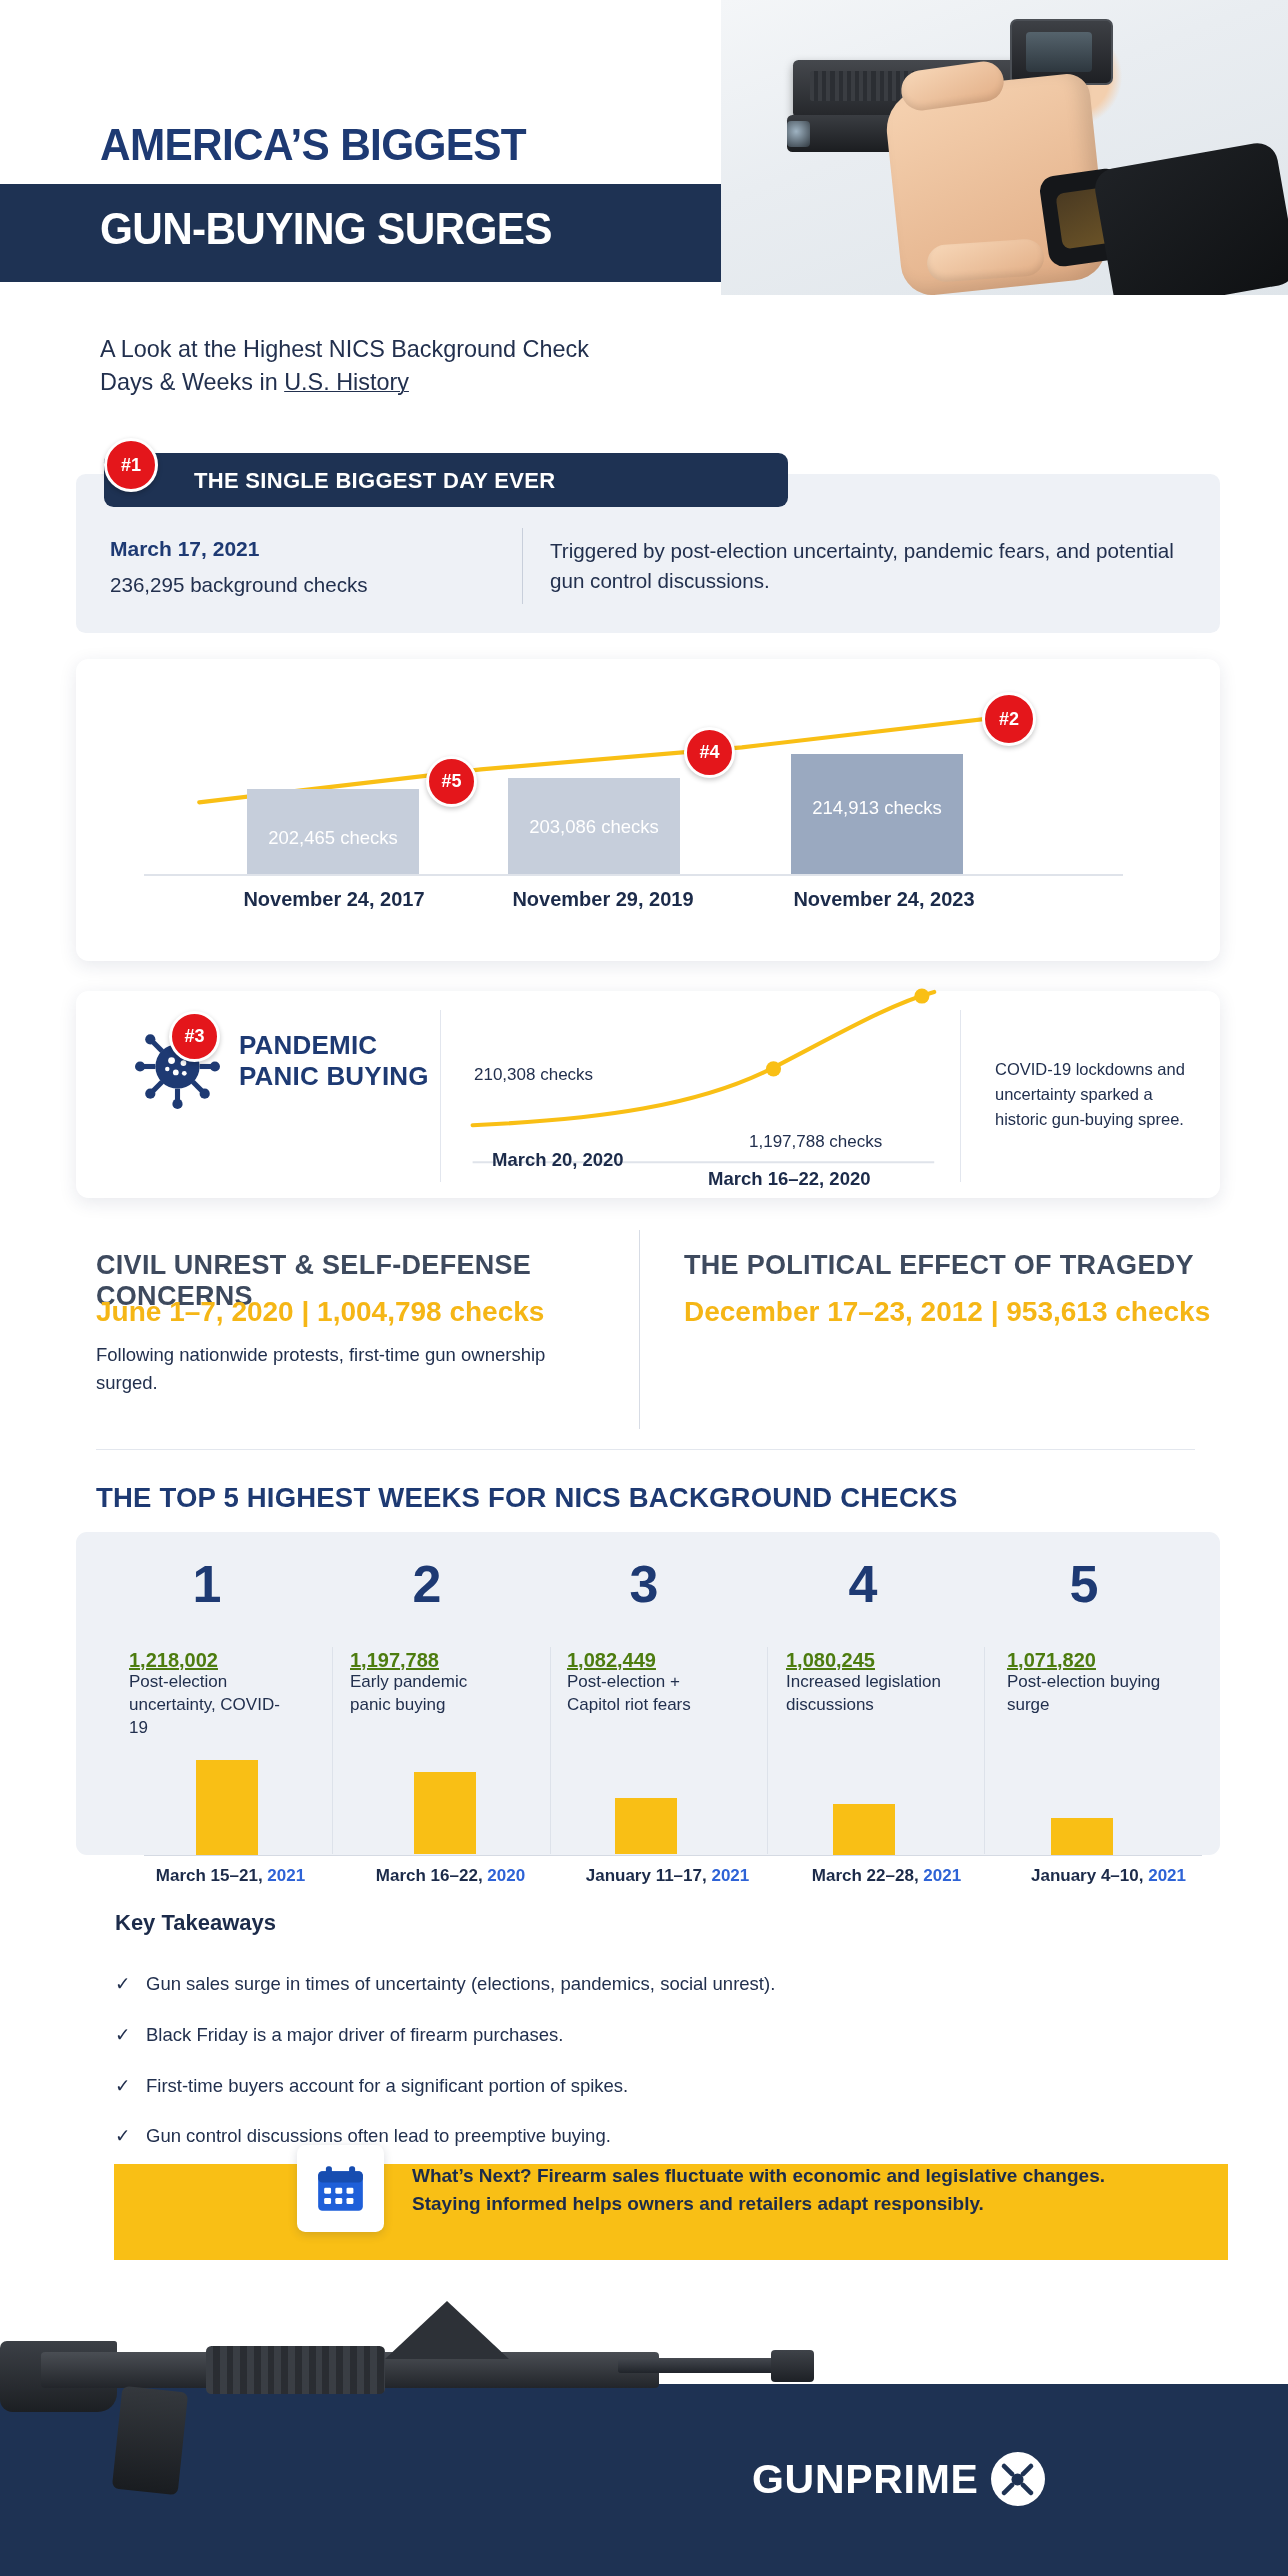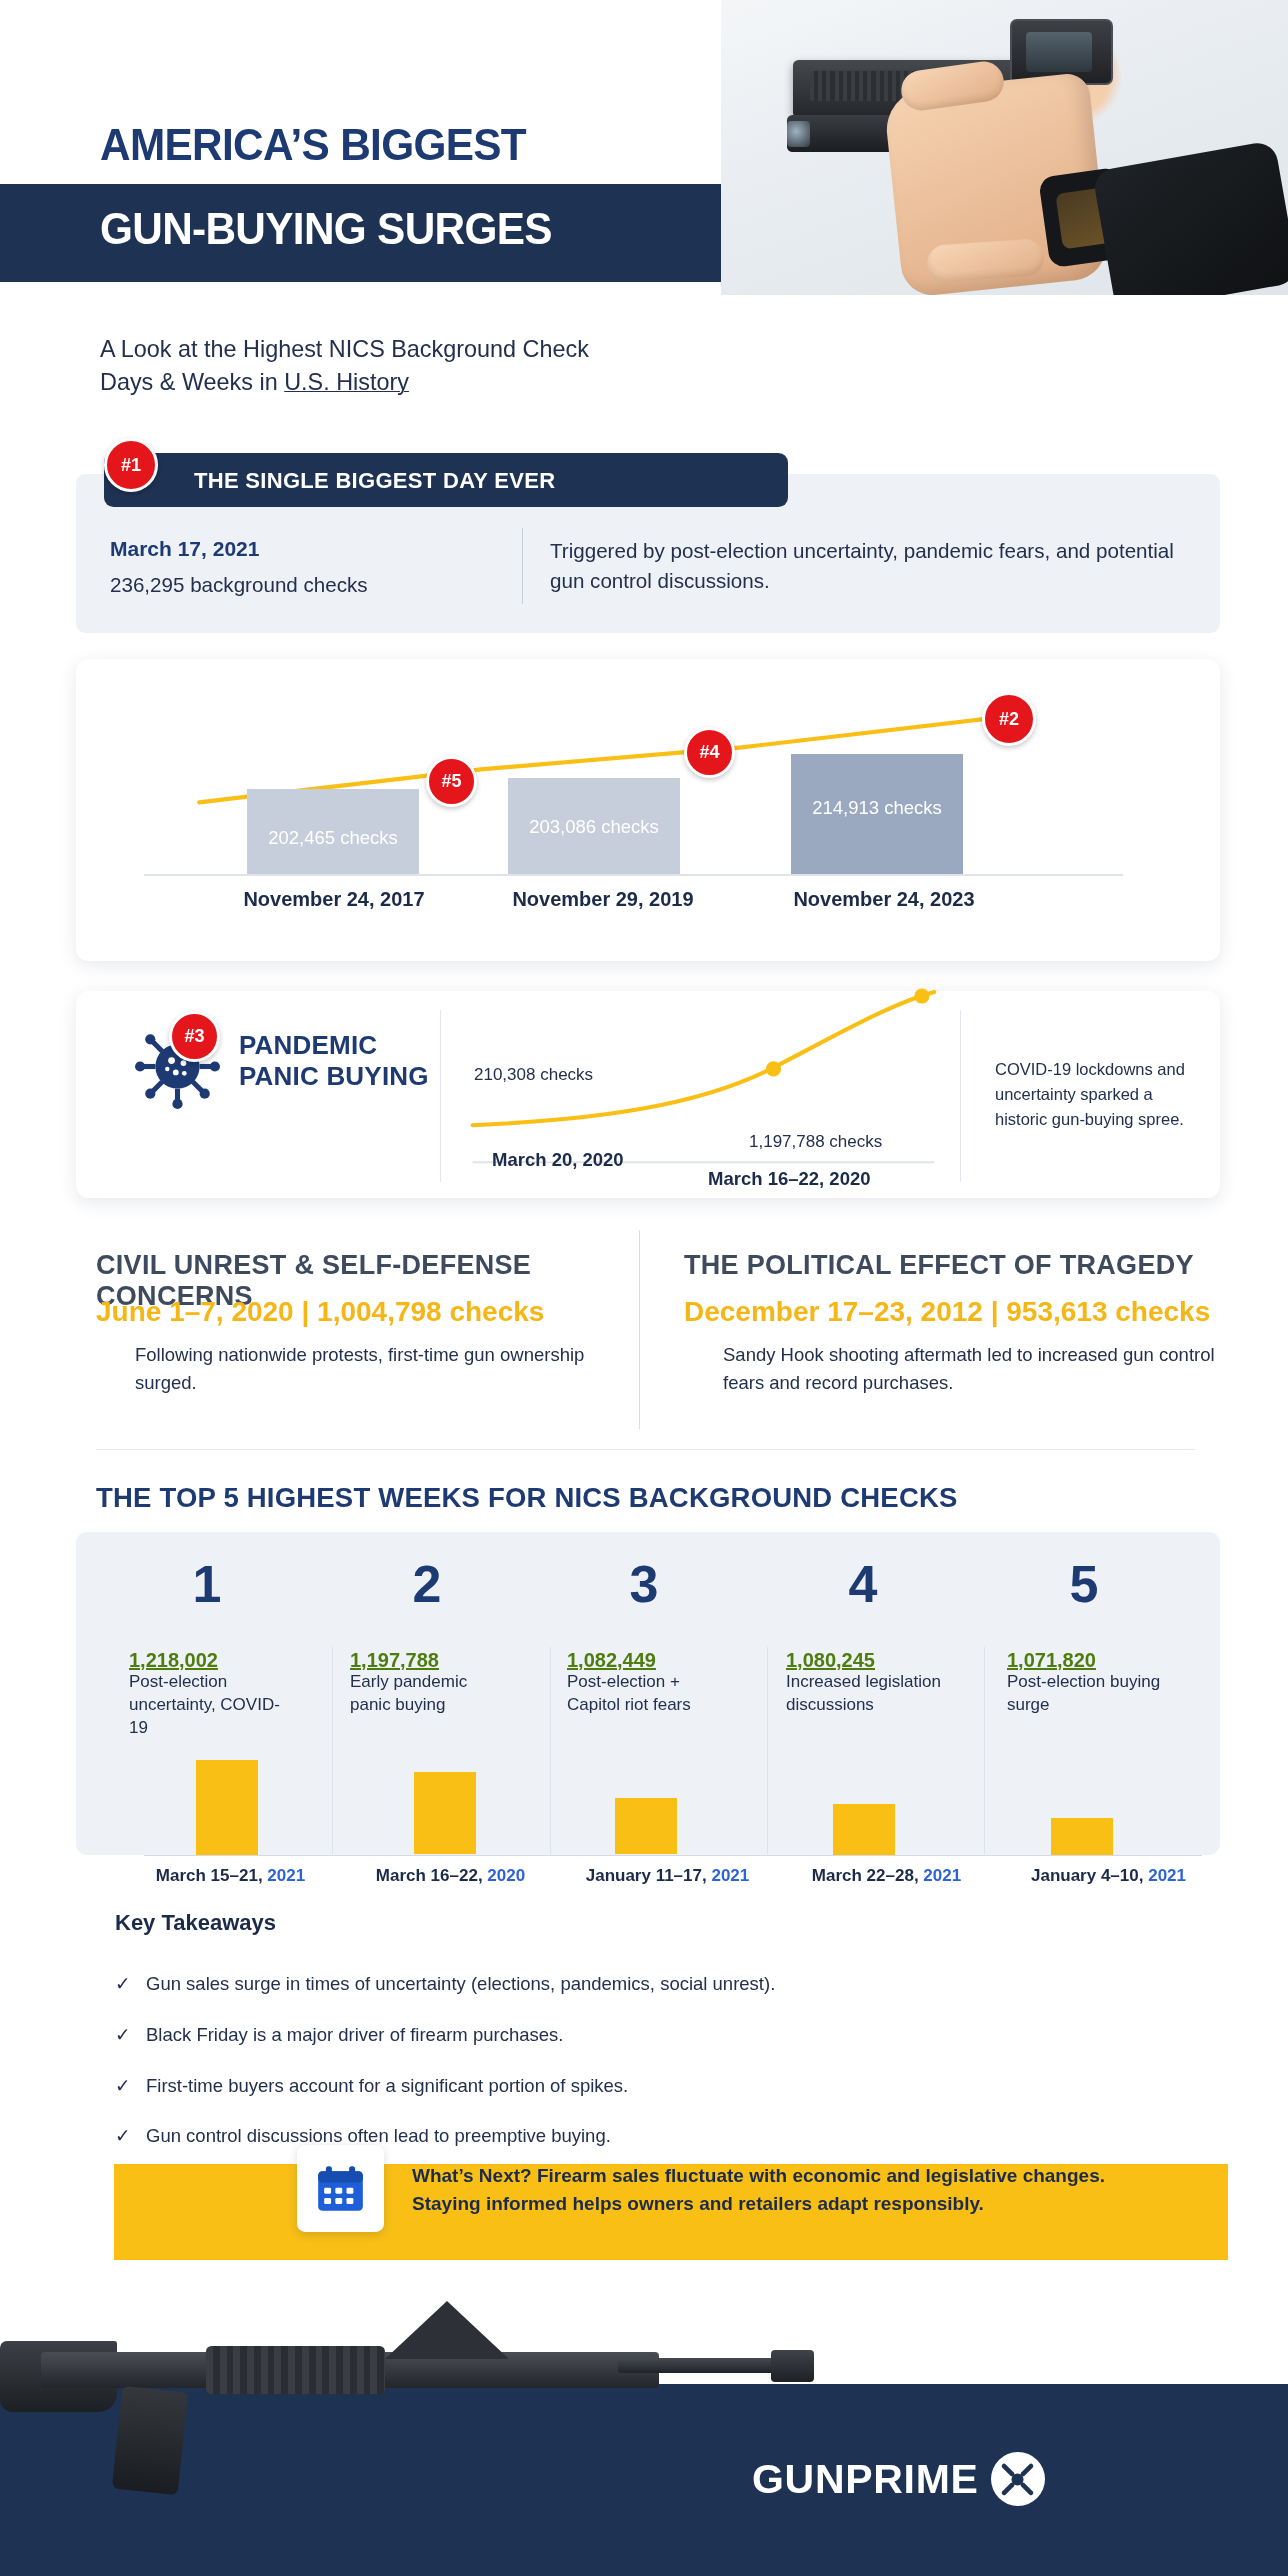--- a/index.html
+++ b/index.html
@@ -254,21 +254,21 @@
   
   .sec4-div { position: absolute; left: 639px; top: 1230px; width: 1.4px; height: 199px; background: #d7dce5; }
   .sec4-rule { position: absolute; left: 96px; top: 1449px; width: 1099px; height: 1.4px; background: #e3e7ee; }
   .col-h {
     position: absolute; font-size: 27px; font-weight: 700; color: #3e4a5e; letter-spacing: 0.3px;
   }
   .col-y {
     position: absolute; font-size: 28px; font-weight: 800; color: #f5b616;
   }
   .col-p {
-    position: absolute; font-size: 18.5px; line-height: 1.5; color: #22304e; margin-left: 39px;
+    position: absolute; font-size: 18.5px; line-height: 1.5; color: #22304e;
   }
 
   
   .sec5-title {
     position: absolute; left: 96px; top: 1482px;
     font-size: 27.5px; font-weight: 800; color: #1e3a73; letter-spacing: 0.2px;
   }
   .sec5-card {
     position: absolute; left: 76px; top: 1532px;
     width: 1144px; height: 323px;
@@ -518,21 +518,20 @@
   <div class="sec3-desc">COVID-19 lockdowns and uncertainty sparked a historic gun-buying spree.</div>
 
   <div class="col-h" style="left:96px; top:1250px; width:522px;">CIVIL UNREST &amp; SELF-DEFENSE CONCERNS</div>
   <div class="col-y" style="left:96px; top:1296px; width:536px;">June 1–7, 2020 | 1,004,798 checks</div>
   <div class="col-p" style="left:96px; top:1341px; width:467px;">Following nationwide protests, first-time gun ownership surged.</div>
 
   <div class="sec4-div"></div>
 
   <div class="col-h" style="left:684px; top:1250px; width:536px;">THE POLITICAL EFFECT OF TRAGEDY</div>
   <div class="col-y" style="left:684px; top:1296px; width:563px;">December 17–23, 2012 | 953,613 checks</div>
-  <div class="col-p" style="left:684px; top:1341px; width:522px;">Sandy Hook shooting aftermath led to increased gun control fears and record purchases.</div>
 
   <div class="sec4-rule"></div>
 
   <div class="sec5-title">THE TOP 5 HIGHEST WEEKS FOR NICS BACKGROUND CHECKS</div>
   <div class="sec5-card"></div>
 
   <div class="rank-num" style="left:152px; top:1554px; width:110px;">1</div>
   <div class="rank-val" style="left:129px; top:1649px; width:165px;">1,218,002</div>
   <div class="rank-desc" style="left:129px; top:1671px; width:151px;">Post-election uncertainty, COVID-19</div>
   <div class="rank-bar" style="left:196px; top:1760px; width:62px; height:95px;"></div>

